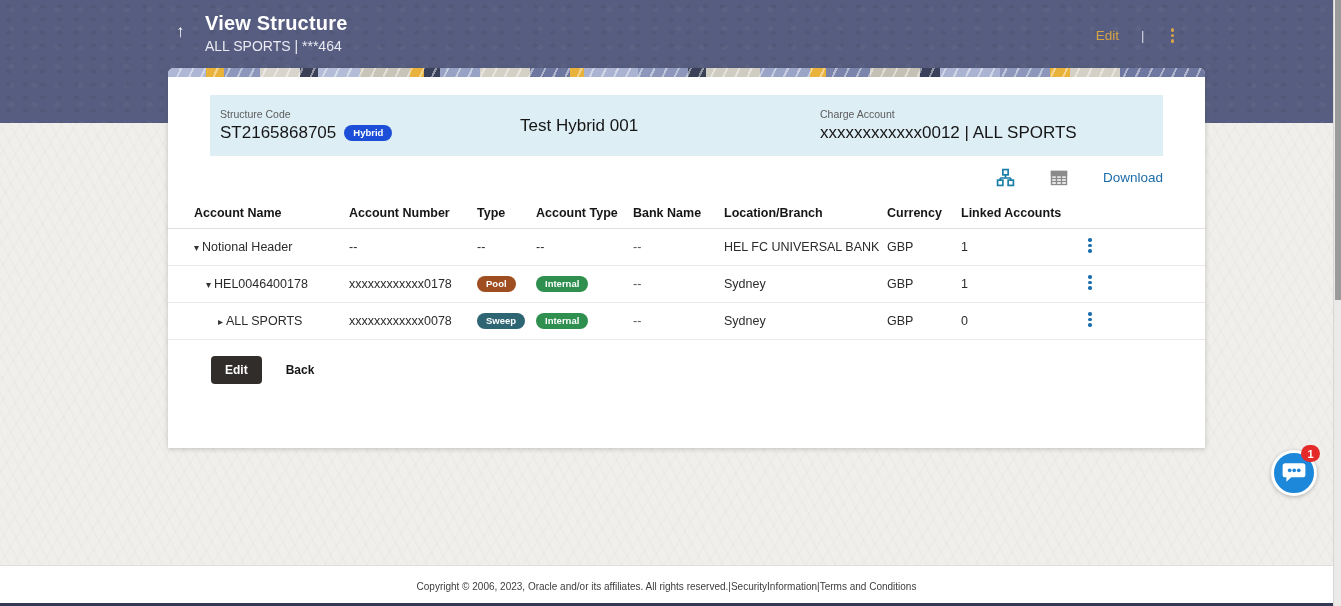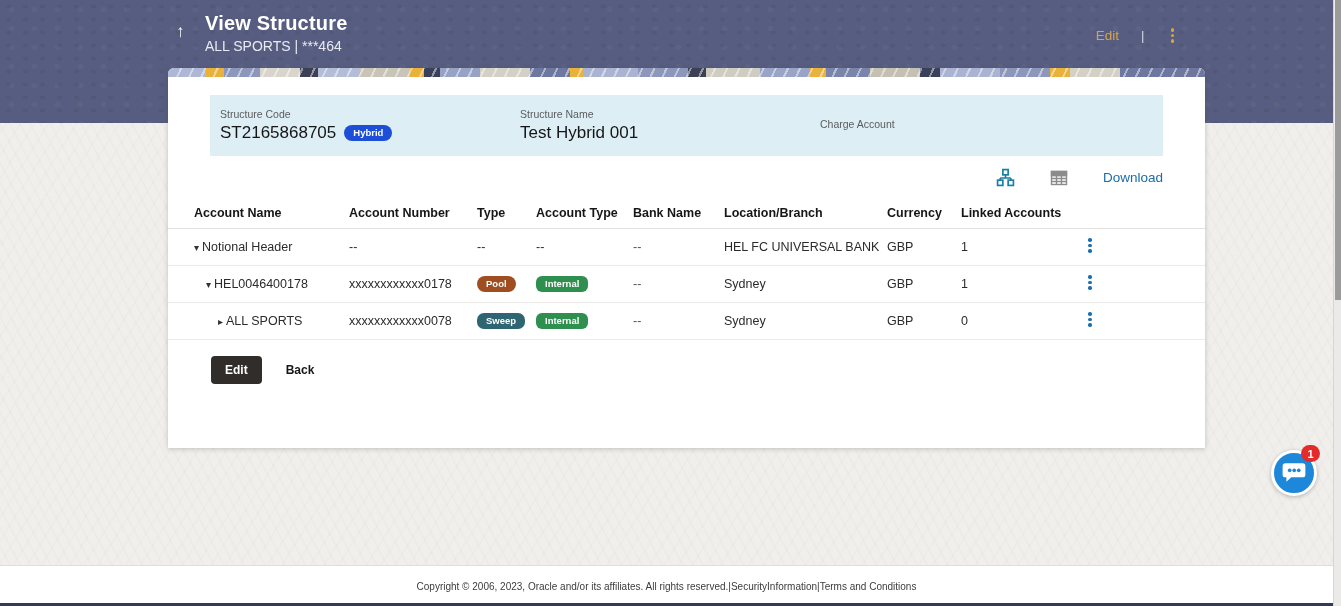--- a/index.html
+++ b/index.html
@@ -71,22 +71,22 @@
   }
   .summary-field { width:300px; padding-left:0; }
   .summary-field .lbl { font-size:10.5px; color:#5c5c5c; margin-bottom:3px; }
   .summary-field .val { font-size:17px; color:#161616; display:flex; align-items:center; gap:8px; }
   .badge {
     display:inline-block; color:#fff; font-size:9.5px; font-weight:bold;
     padding:3px 9px; border-radius:9px; line-height:1; vertical-align:middle;
   }
   .badge-hybrid { background:#1d4ed8; }
   .badge-pool { background:#9e4e20; }
-  .badge-sweep { background:#2d6573;border-radius:7px; }
-  .badge-internal { background:#2e8f4f;border-radius:6px; }
+  .badge-sweep { background:#2d6573; }
+  .badge-internal { background:#2e8f4f; }
 
   .toolbar {
     margin:12px 42px 0 42px; display:flex; justify-content:flex-end; align-items:center; gap:35px;
   }
   .toolbar .icon-btn { cursor:pointer; display:flex; align-items:center; }
   .download-link { color:#1b6ca8; font-size:13.5px; cursor:pointer; }
 
   
   .tgrid { margin-top:10px; }
   .trow, .thead {
@@ -167,27 +167,29 @@
 
     <div class="summary">
       <div class="summary-field">
         <div class="lbl">Structure Code</div>
         <div class="val">
           <span>ST2165868705</span>
           <span class="badge badge-hybrid">Hybrid</span>
         </div>
       </div>
       <div class="summary-field">
-        <div class="lbl">Structure Name</div>
         <div class="val">
             <span>Test Hybrid 001</span>
           </div>
       </div>
       <div class="summary-field">
         <div class="lbl">Charge Account</div>
+        <div class="val">
+            <span>xxxxxxxxxxxx0012 | ALL SPORTS</span>
+          </div>
       </div>
     </div>
 
     <div class="toolbar">
       <span class="icon-btn">
         <svg width="19" height="19" viewBox="0 0 18 18" fill="none" stroke="#1b7fa8" stroke-width="1.6">
           <rect x="6.5" y="1.5" width="5" height="5"></rect>
           <path d="M9 6.5 V9.5 M4 9.5 H14 M4 9.5 V11.5 M14 9.5 V11.5"></path>
           <rect x="1.5" y="11.5" width="5" height="5"></rect>
           <rect x="11.5" y="11.5" width="5" height="5"></rect>

